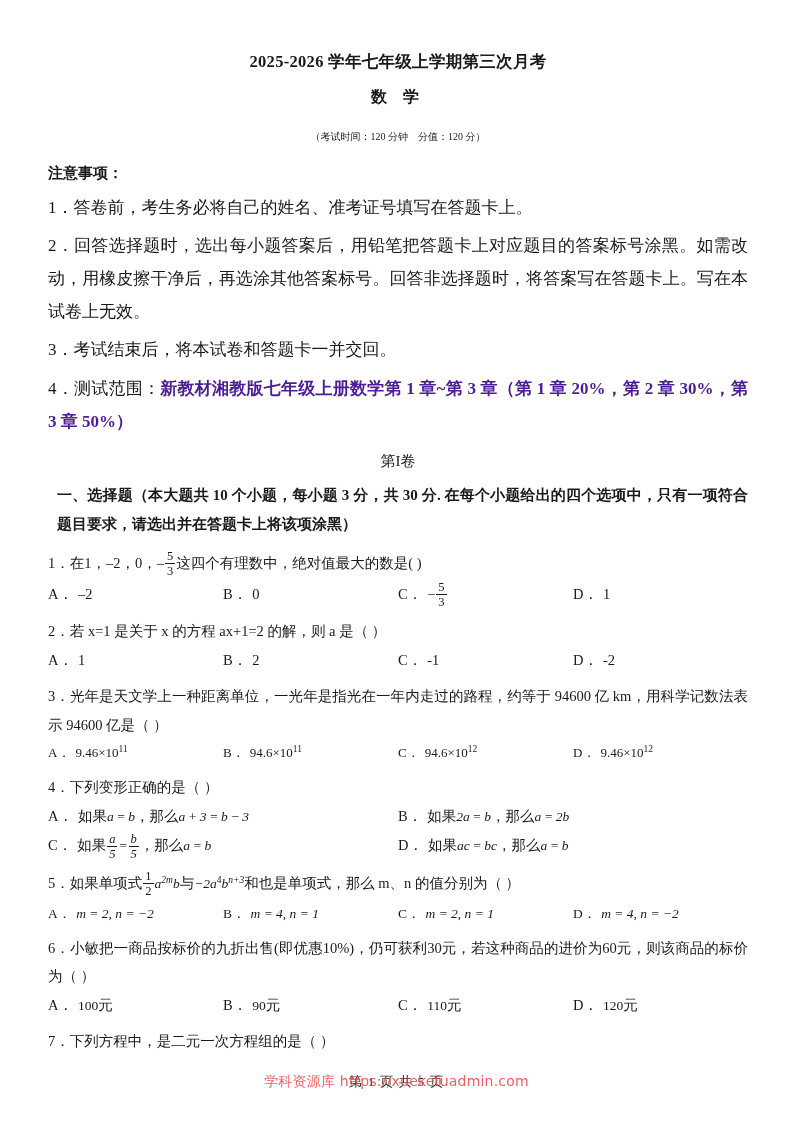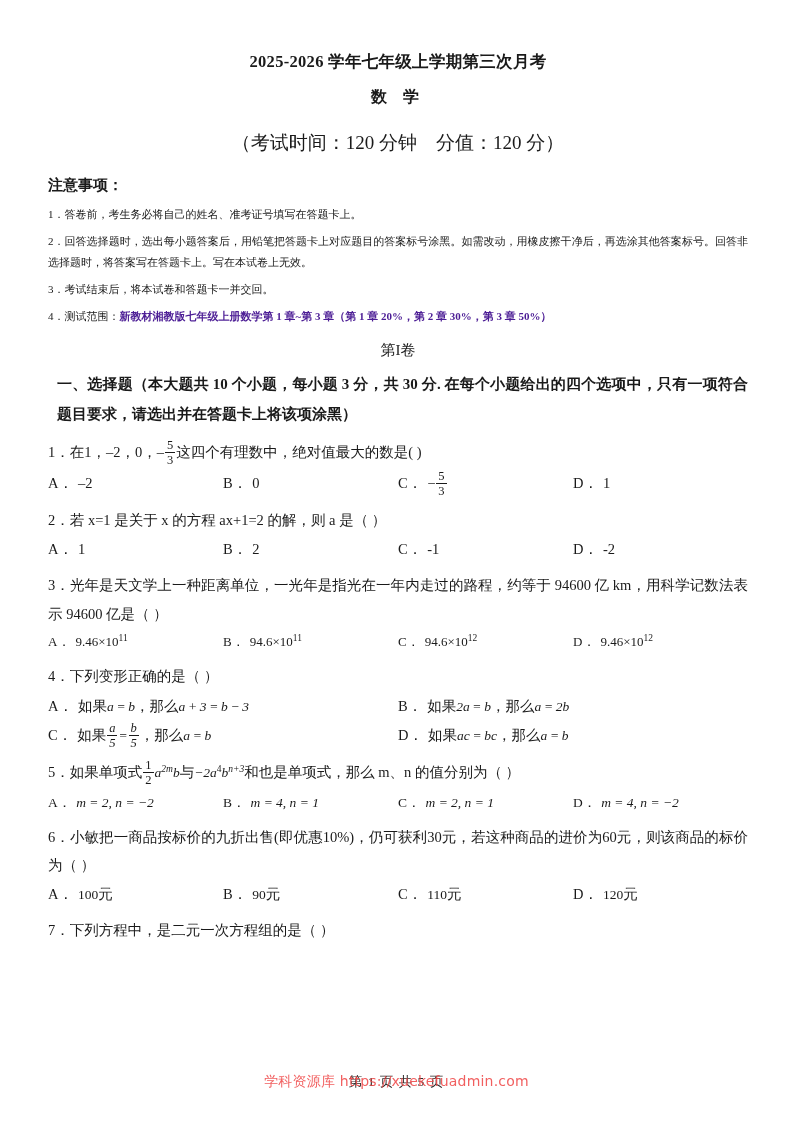--- a/index.html
+++ b/index.html
@@ -41,32 +41,32 @@
   }
   .subject {
     text-align: center;
     font-size: 16px;
     font-weight: bold;
     letter-spacing: 6px;
     margin: 0 0 22px 0;
   }
   .exam-meta {
     text-align: center;
-    font-size: 19px;
+    font-size: 10px;
     margin: 0 0 20px 0;
   }
 
   
   .notes-title {
     font-size: 15px;
     font-weight: bold;
     margin: 0 0 9px 0;
   }
   .note {
-    font-size: 11px;
+    font-size: 17px;
     line-height: 1.92;
     margin: 0 0 6px 0;
     text-align: justify;
   }
   .note-red {
     color: #4c1d95;
     font-weight: bold;
   }
 
   

